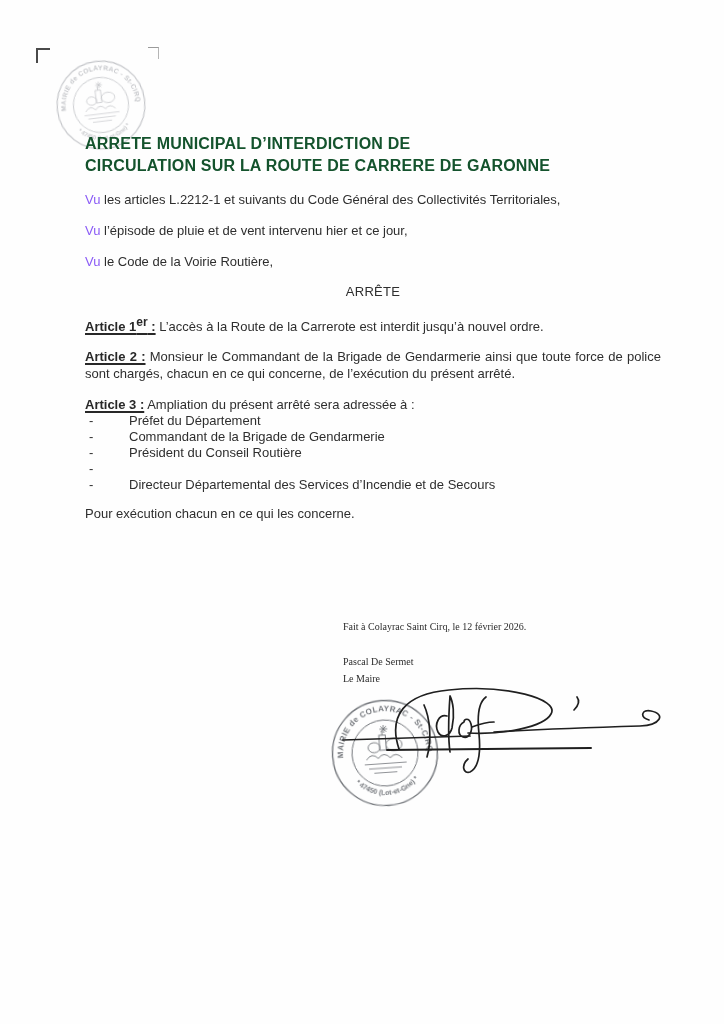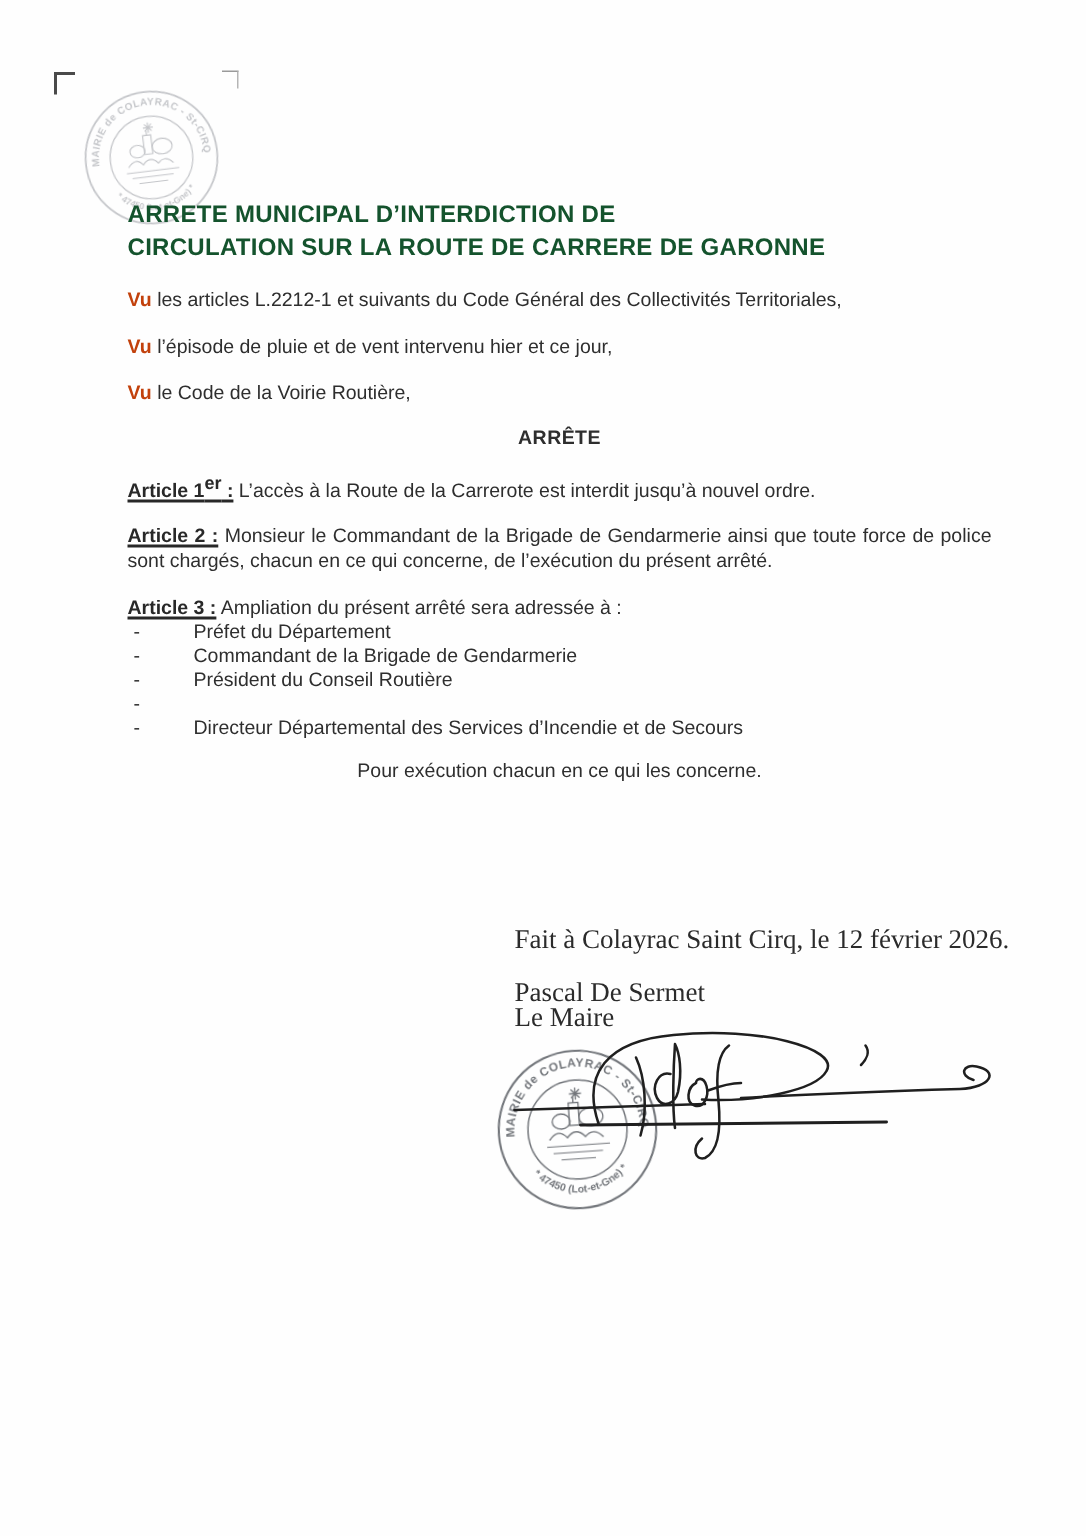--- a/index.html
+++ b/index.html
@@ -18,34 +18,34 @@
   .stamp-bottom{left:330px;top:698px;width:110px;height:110px;opacity:0.82;transform:rotate(-4deg);}
   .stamp text{font-family:"Liberation Sans",sans-serif;font-weight:bold;}
 
   
   .doc-body{position:absolute;left:85px;top:133px;width:576px;font-size:13px;line-height:17px;}
   .doc-title{margin:0;text-align:left;font-size:16px;line-height:22px;font-weight:bold;color:#14532d;letter-spacing:0.2px;}
   .doc-body p{margin:0;}
   .p-intro{margin-top:26px !important;}
   .p-vu{margin-top:14px !important;}
   .p-consid{margin-top:16px !important;}
-  .p-arrete{margin-top:13px !important;text-align:center;font-weight:bold;letter-spacing:0.3px;}
+  .p-arrete{margin-top:13px !important;text-align:center;font-weight:normal;letter-spacing:0.3px;}
   .p-art1{margin-top:14px !important;}
   .p-art2{margin-top:13px !important;text-align:justify;}
   .p-art3{margin-top:14px !important;}
-  .p-closing{margin-top:12px !important;text-align:center;}
-  b.lead{font-weight:bold;color:#c2410c;}
+  .p-closing{margin-top:12px !important;}
+  b.lead{font-weight:normal;color:#8b5cf6;}
   .art-label{font-weight:bold;text-decoration:underline;text-decoration-thickness:1.5px;text-underline-offset:2px;color:#282828;}
   .art-label sup{font-size:12px;}
   .recipients{margin:0;padding:0;list-style:none;}
   .recipients li{display:flex;line-height:16px;}
   .recipients .dash{width:40px;padding-left:4px;flex:0 0 auto;}
 
   
-  .sign-block{position:absolute;left:343px;top:618px;font-family:"Liberation Serif",serif;font-size:18px;line-height:17px;color:#2b2b2b;}
+  .sign-block{position:absolute;left:343px;top:618px;font-family:"Liberation Serif",serif;font-size:10px;line-height:17px;color:#2b2b2b;}
   .sign-block .names{margin-top:18px;}
 
   .signature-svg{position:absolute;left:330px;top:678px;width:380px;height:130px;}
 </style>
 </head>
 <body>
 
 <div class="page">
 
   <div class="crop crop-left"></div>

